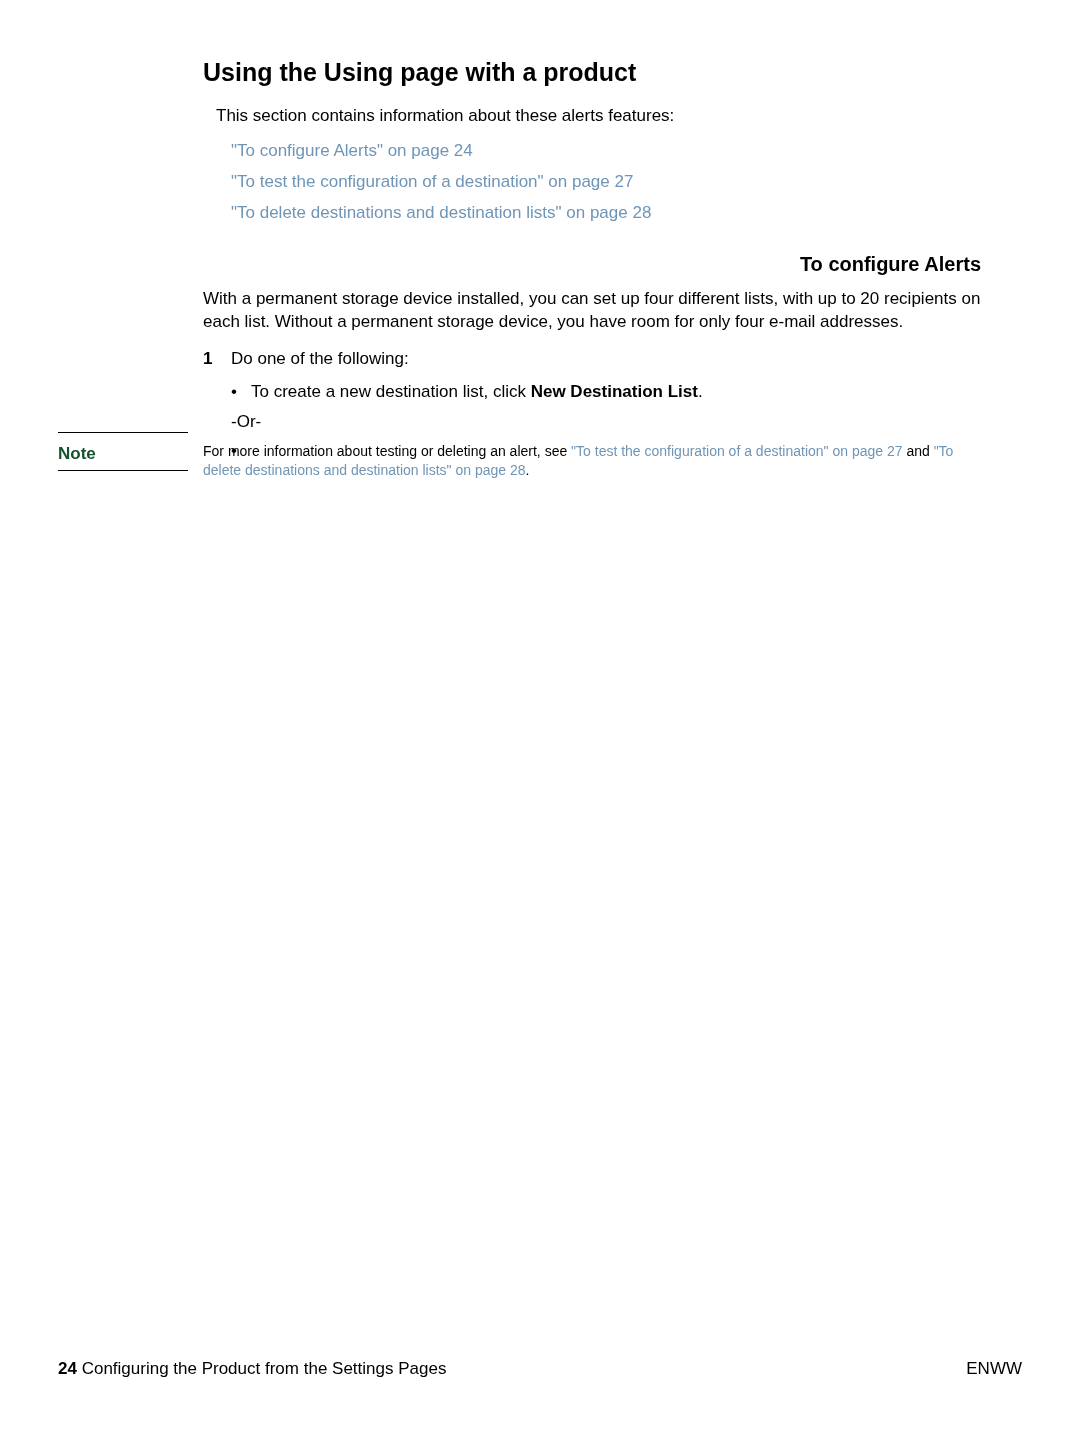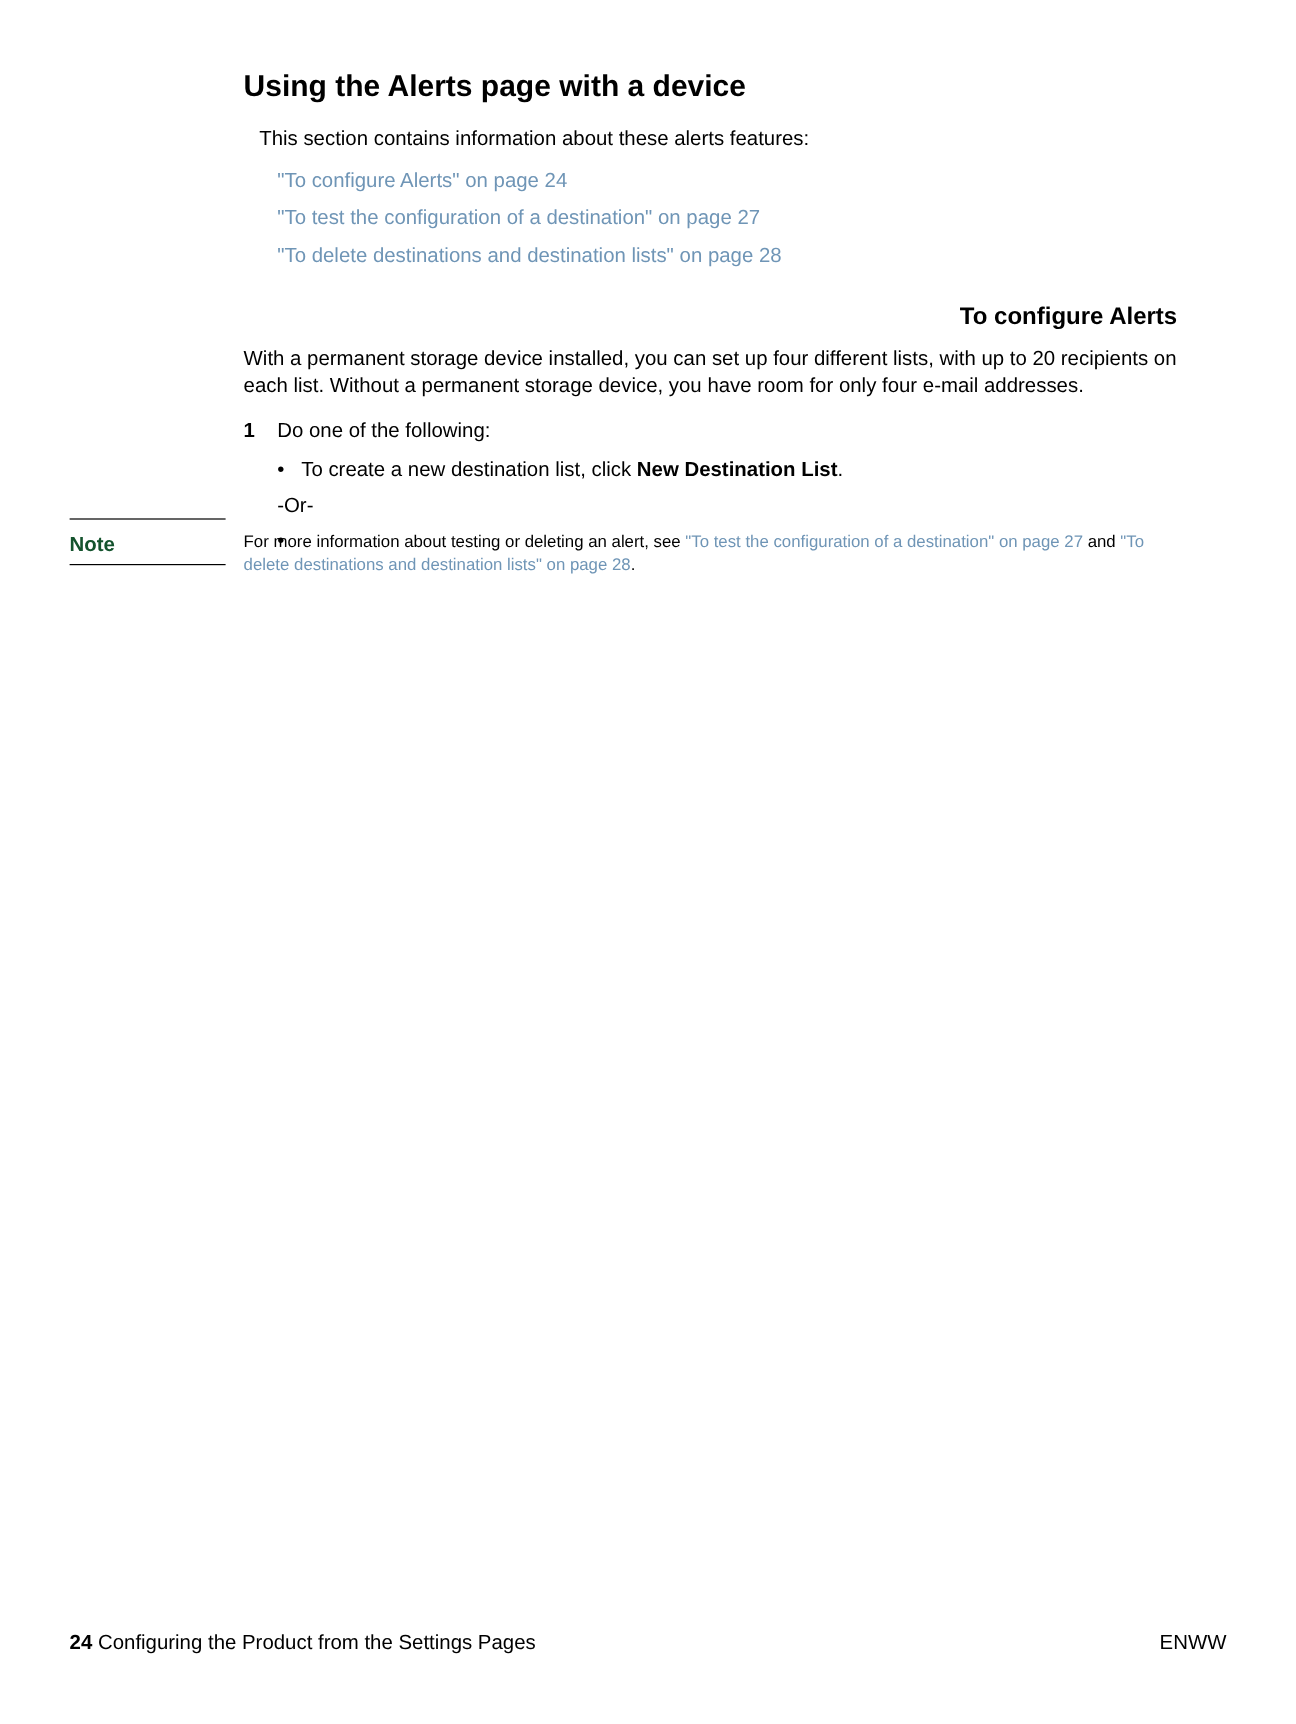--- a/index.html
+++ b/index.html
@@ -27,21 +27,21 @@
   .link-inline { color: #6f95b6; }
   .footer { position: absolute; left: 58px; bottom: 58px; width: 964px; display: flex; justify-content: space-between; align-items: center; font-size: 17px; }
   .footer-left .pg { font-weight: bold; }
 </style>
 </head>
 <body>
 
 <div class="page">
 
   <div class="content">
-    <div class="h1">Using the Alerts page with a device</div>
+    <div class="h1">Using the Using page with a product</div>
     <div class="intro">This section contains information about these alerts features:</div>
 
     <div class="link-list">
       <span class="link">"To configure Alerts" on page 24</span>
       <span class="link">"To test the configuration of a destination" on page 27</span>
       <span class="link">"To delete destinations and destination lists" on page 28</span>
     </div>
 
     <div class="h2">To configure Alerts</div>
     <div class="para">With a permanent storage device installed, you can set up four different lists, with up to 20 recipients on each list. Without a permanent storage device, you have room for only four e-mail addresses.</div>

